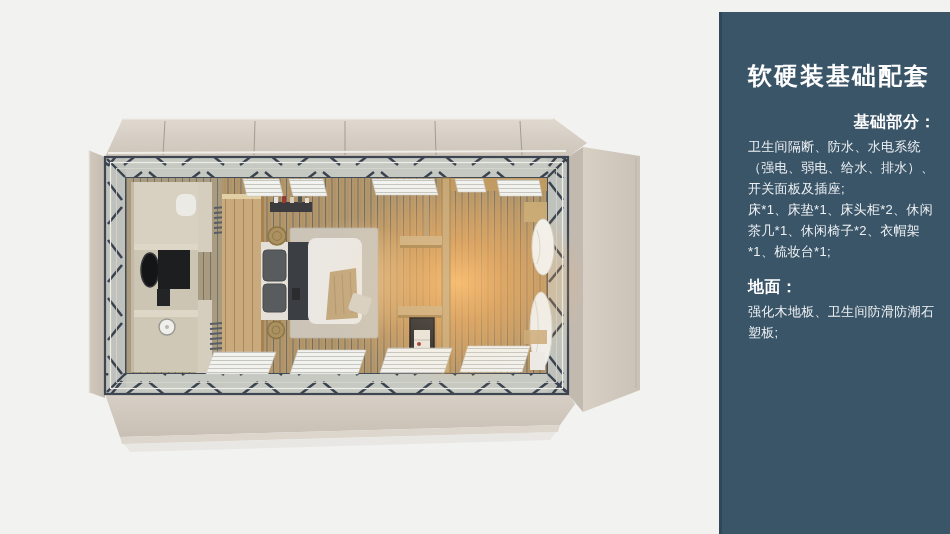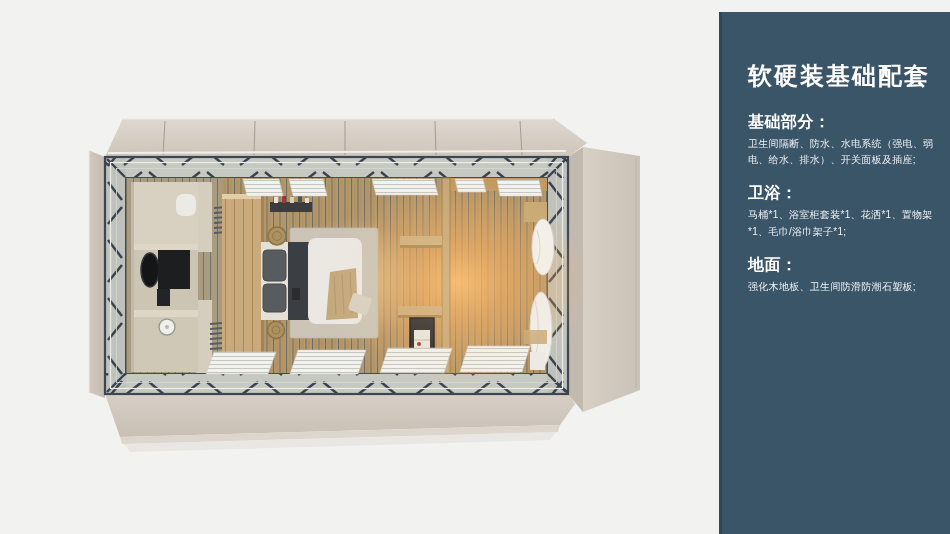--- a/index.html
+++ b/index.html
@@ -5,22 +5,22 @@
   html,body{margin:0;padding:0;background:#e9e9e7;}
   .stage{position:relative;width:950px;height:534px;background:#f2f2f1;overflow:hidden;
          font-family:"Liberation Sans","DejaVu Sans",sans-serif;}
   .plan-area{position:absolute;left:0;top:0;width:716px;height:534px;}
   .plan-area svg{display:block;width:716px;height:534px;}
   .panel{position:absolute;top:12px;right:0;width:231px;height:534px;background:#3b5568;
          border-left:3px solid #30465a;box-sizing:border-box;color:#fff;
          padding:48px 14px 0 26px;}
   .panel h1{margin:0 0 20px 0;font-size:24px;font-weight:700;letter-spacing:2px;color:#ffffff;}
   .panel h2{margin:15px 0 3px 0;font-size:16px;font-weight:700;color:#ffffff;letter-spacing:0.5px;}
-  .panel p{margin:0;font-size:10px;line-height:1.62;color:#edf1f4;letter-spacing:0.3px;}
-  .sec:first-of-type h2{margin-top:0;}
+  .panel p{margin:0;font-size:13px;line-height:1.62;color:#edf1f4;letter-spacing:0.3px;}
+  .sec:first-of-type h2{margin-top:0;text-align:right;}
 </style>
 </head>
 <body>
 
 <div class="stage">
 
   <div class="plan-area">
   <svg viewBox="0 0 716 534" aria-hidden="true">
     <defs>
       <linearGradient id="lgTop" x1="0" y1="0" x2="0" y2="1">
@@ -235,29 +235,26 @@
 
   <aside class="panel">
     <h1>软硬装基础配套</h1>
 
     <div class="sec">
       <h2>基础部分：</h2>
       <p>卫生间隔断、防水、水电系统（强电、弱电、给水、排水）、开关面板及插座;</p>
     </div>
 
     <div class="sec">
-    </div>
-
-    <div class="sec">
-    </div>
-
-    <div class="sec">
-      <h2>卫浴：</h2>
-      <p>马桶*1、浴室柜套装*1、花洒*1、置物架*1、毛巾/浴巾架子*1;</p>
-    </div>
+      <p>床*1、床垫*1、床头柜*2、休闲茶几*1、休闲椅子*2、衣帽架*1、梳妆台*1;</p>
+    </div>
+
+    <div class="sec">
+    </div>
+
 
     <div class="sec">
       <h2>地面：</h2>
       <p>强化木地板、卫生间防滑防潮石塑板;</p>
     </div>
   </aside>
 
 </div>
 
 </body></html>

